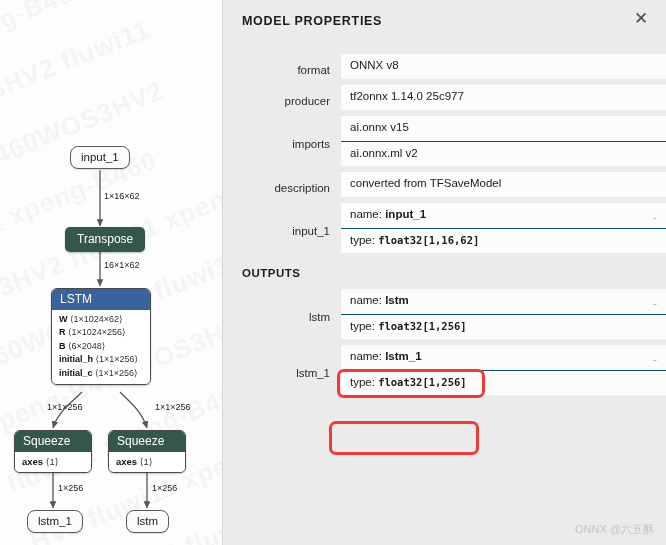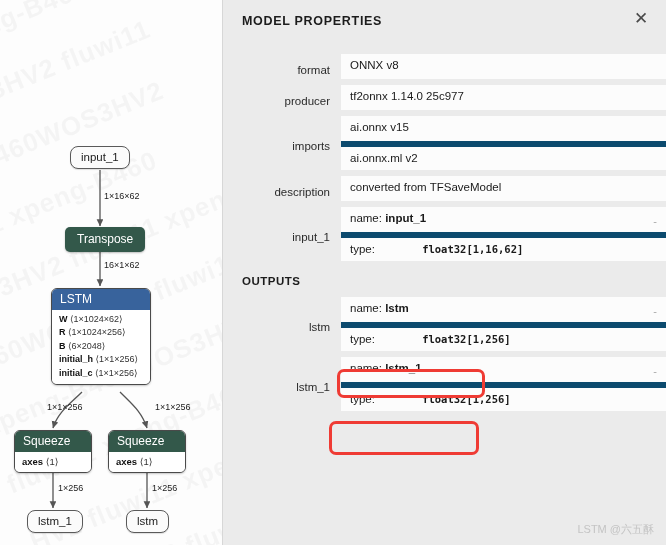--- a/index.html
+++ b/index.html
@@ -161,31 +161,31 @@
   .prop-values { flex: 1; }
   .prop-value {
     background: #fcfcfc;
     font-size: 11.5px;
     color: #1a1a1a;
     padding: 5px 9px 6px 9px;
     min-height: 25px;
     white-space: nowrap;
     overflow: hidden;
   }
-  .prop-value + .prop-value { border-top: 6px solid #0c4a6e; }
+  .prop-value + .prop-value { border-top: 1px solid #0c4a6e; }
 
   .section-title {
     font-size: 11.5px;
     font-weight: bold;
     letter-spacing: .5px;
     color: #1c1c1c;
     margin: 14px 0 10px 19px;
   }
 
-  .mono { font-family: "DejaVu Sans Mono", monospace; font-size: 10.5px; font-weight: bold; margin-left: 44px; }
+  .mono { font-family: "DejaVu Sans Mono", monospace; font-size: 10.5px; font-weight: bold; }
   .vname { font-weight: bold; }
   .row-dash {
     position: absolute;
     right: 9px; top: 8px;
     font-size: 11px;
     color: #a9a9a9;
     user-select: none;
   }
 
   .highlight-box {
@@ -398,15 +398,15 @@
             <span>type: </span><span class="mono">float32[1,256]</span>
           </div>
         </div>
       </div>
 
     </div>
 
     <div class="highlight-box" style="left:114px; top:369px; width:148px; height:29px;"></div>
     <div class="highlight-box" style="left:106px; top:421px; width:150px; height:34px;"></div>
 
-    <div id="csdn-watermark">LSTM @六五酥</div>
+    <div id="csdn-watermark">ONNX @六五酥</div>
   </div>
 </div>
 
 </body></html>

